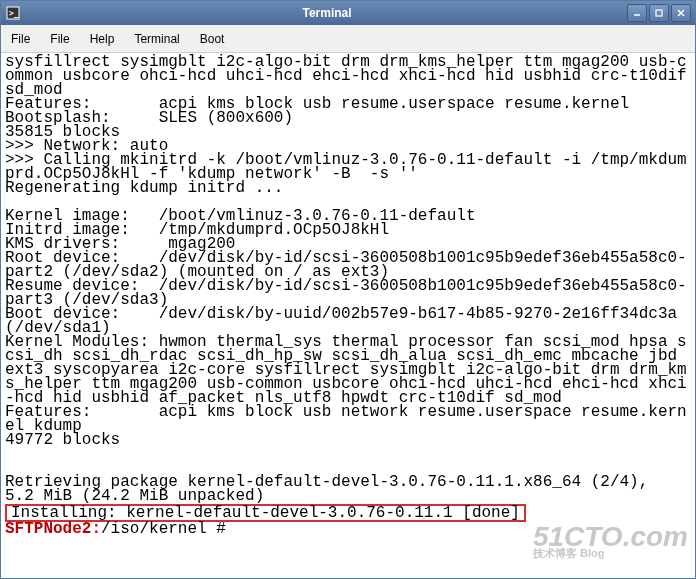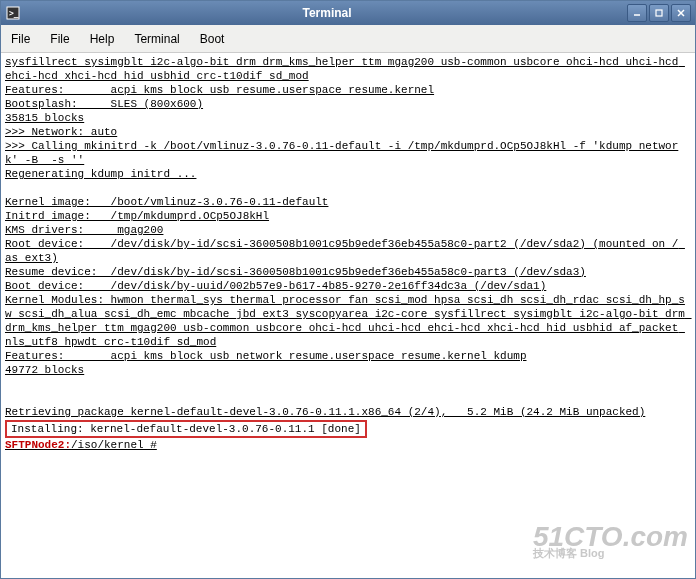--- a/index.html
+++ b/index.html
@@ -72,27 +72,26 @@
     }
     .menu-item {
       padding: 2px 10px;
       cursor: pointer;
     }
     .terminal-body {
       flex: 1;
       background: #fff;
       color: #000;
       font-family: "Courier New", monospace;
-      font-size: 11px;
+      font-size: 16px;
       line-height: 14px;
       padding: 2px 4px;
       overflow: hidden;
       white-space: pre-wrap;
       word-break: break-all;
-      text-decoration: underline;
     }
     .highlight-box {
       border: 2px solid #d03030;
       display: inline-block;
       padding: 0px 4px;
       margin-top: 1px;
     }
     .prompt-line {
       color: #000;
     }

